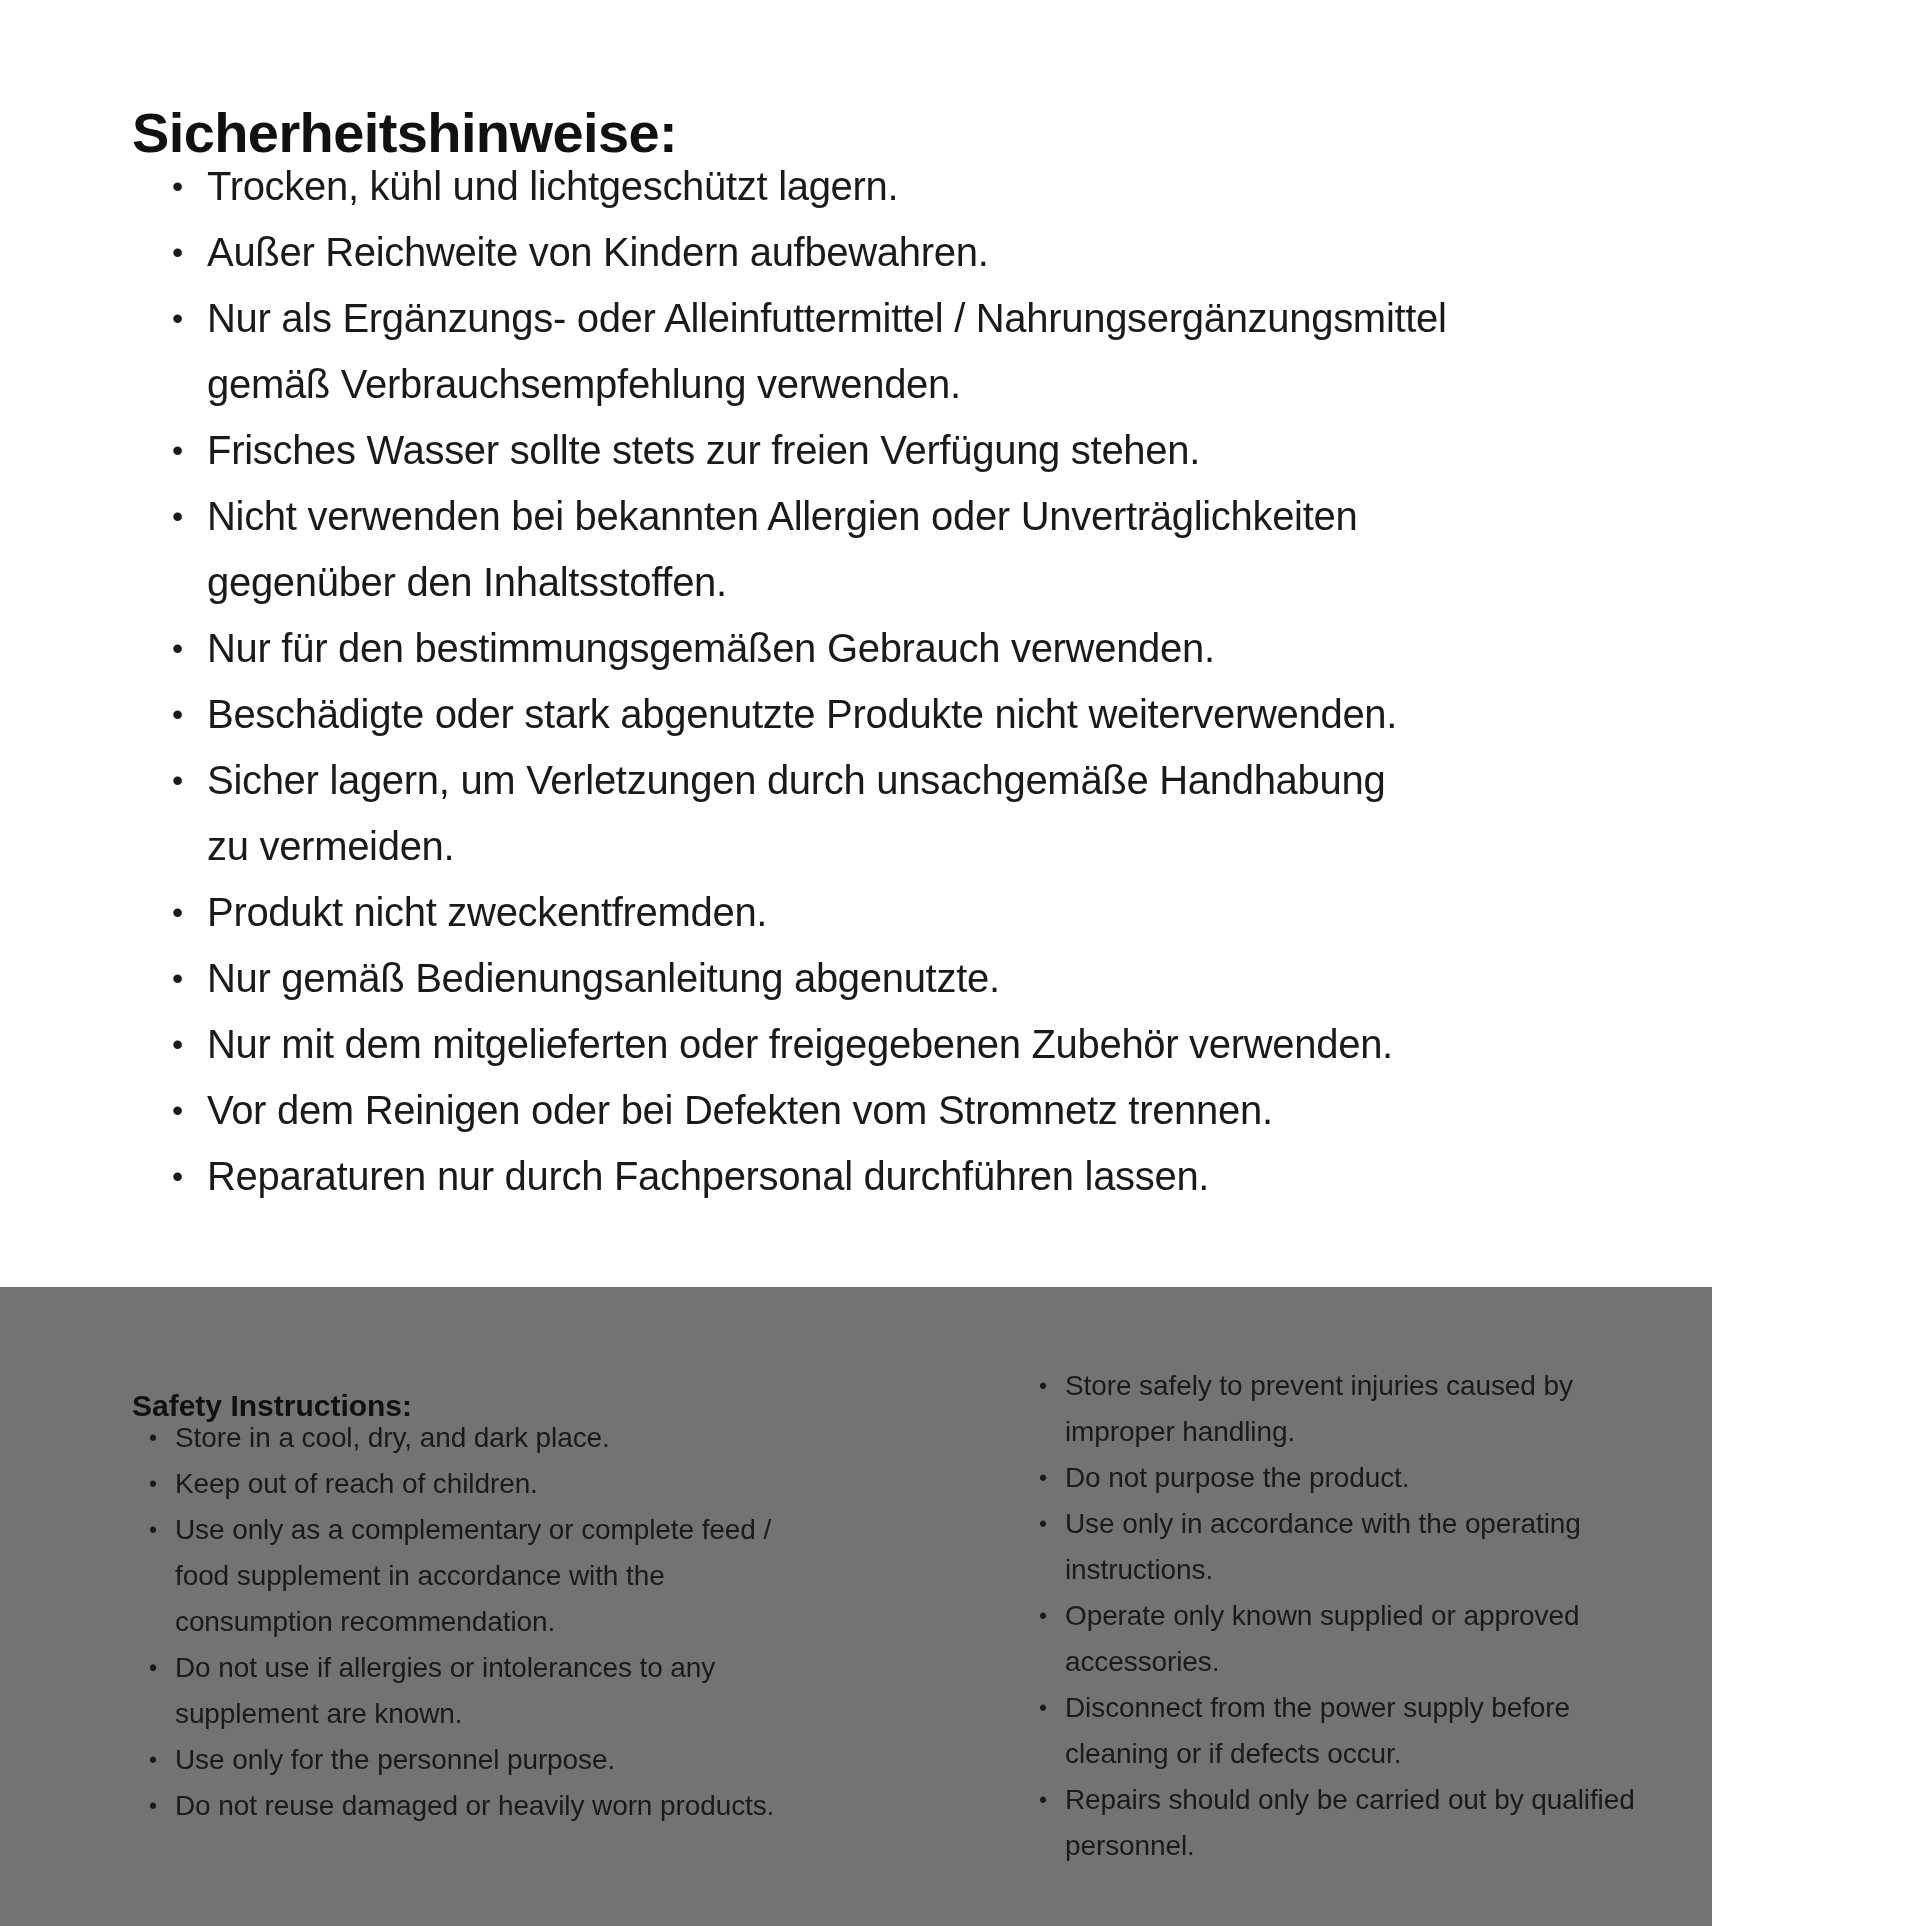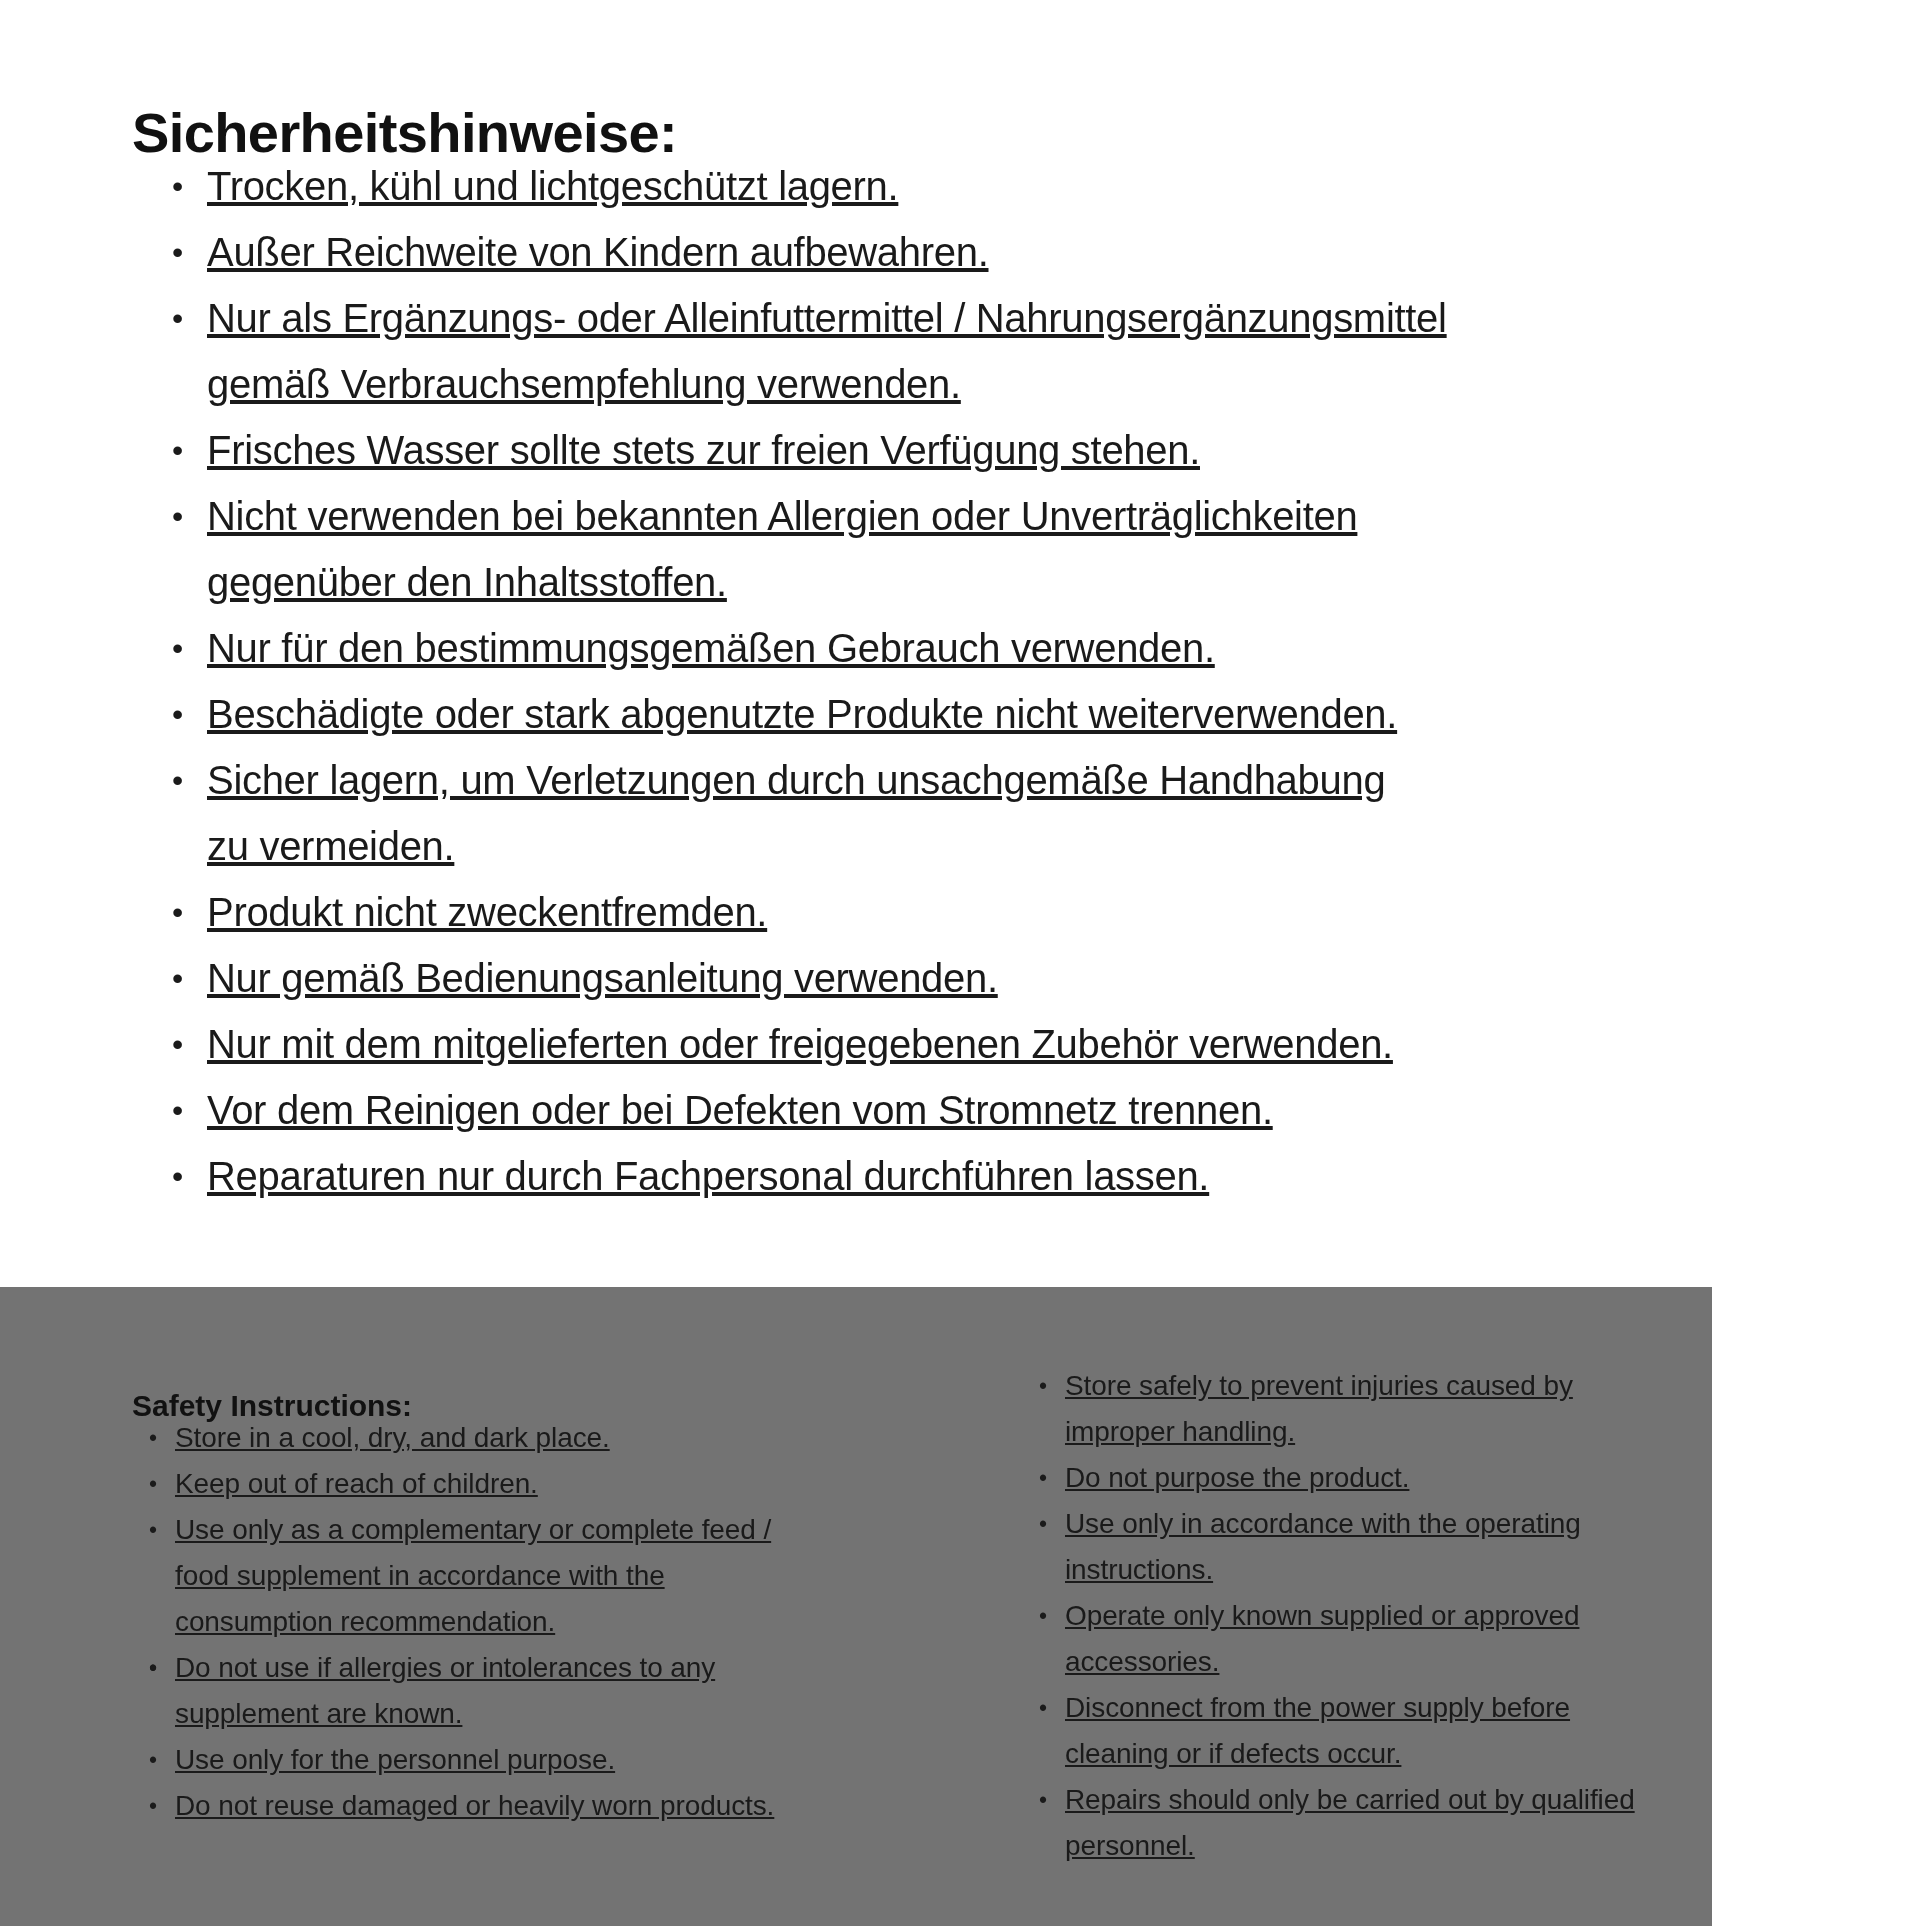--- a/index.html
+++ b/index.html
@@ -53,21 +53,20 @@
     position: relative;
     padding-left: 35px;
   }
   .bullet {
     position: absolute;
     left: 0;
     top: 0;
   }
   .txt {
     white-space: pre-line;
-    text-decoration: underline;
   }
 
   
   .section-en {
     position: absolute;
     top: 1287px; left: 0;
     width: 1926px;
     height: 639px;
     background: #737373;
   }
@@ -123,21 +122,21 @@
       <li><span class="bullet">•</span><span class="txt">Nur als Ergänzungs- oder Alleinfuttermittel / Nahrungsergänzungsmittel
 gemäß Verbrauchsempfehlung verwenden.</span></li>
       <li><span class="bullet">•</span><span class="txt">Frisches Wasser sollte stets zur freien Verfügung stehen.</span></li>
       <li><span class="bullet">•</span><span class="txt">Nicht verwenden bei bekannten Allergien oder Unverträglichkeiten
 gegenüber den Inhaltsstoffen.</span></li>
       <li><span class="bullet">•</span><span class="txt">Nur für den bestimmungsgemäßen Gebrauch verwenden.</span></li>
       <li><span class="bullet">•</span><span class="txt">Beschädigte oder stark abgenutzte Produkte nicht weiterverwenden.</span></li>
       <li><span class="bullet">•</span><span class="txt">Sicher lagern, um Verletzungen durch unsachgemäße Handhabung
 zu vermeiden.</span></li>
       <li><span class="bullet">•</span><span class="txt">Produkt nicht zweckentfremden.</span></li>
-      <li><span class="bullet">•</span><span class="txt">Nur gemäß Bedienungsanleitung verwenden.</span></li>
+      <li><span class="bullet">•</span><span class="txt">Nur gemäß Bedienungsanleitung abgenutzte.</span></li>
       <li><span class="bullet">•</span><span class="txt">Nur mit dem mitgelieferten oder freigegebenen Zubehör verwenden.</span></li>
       <li><span class="bullet">•</span><span class="txt">Vor dem Reinigen oder bei Defekten vom Stromnetz trennen.</span></li>
       <li><span class="bullet">•</span><span class="txt">Reparaturen nur durch Fachpersonal durchführen lassen.</span></li>
     </ul>
   </section>
 
   <section class="section-en">
     <h2 class="en-title">Safety Instructions:</h2>
 
     <ul class="en-list en-col-left">

